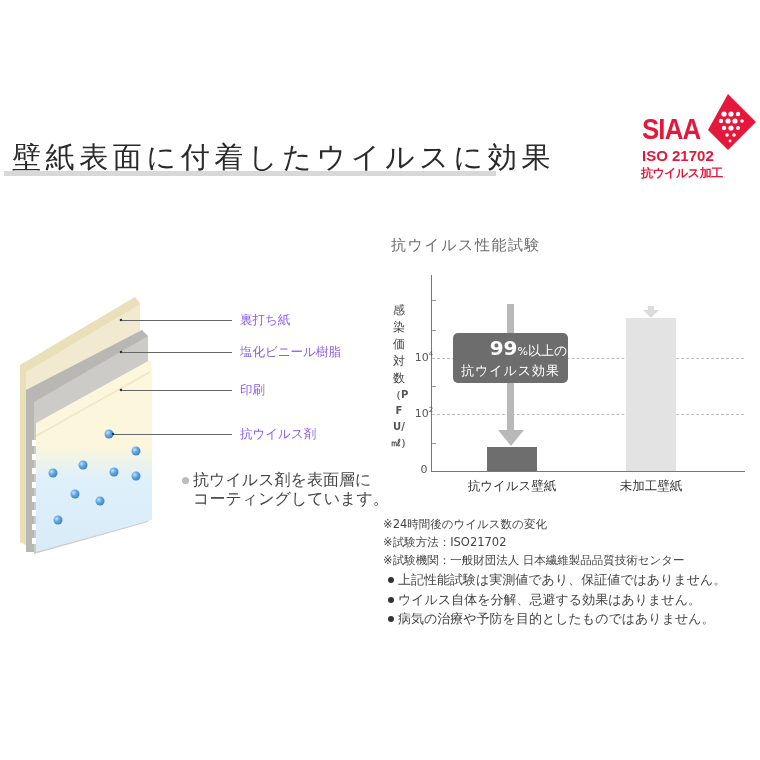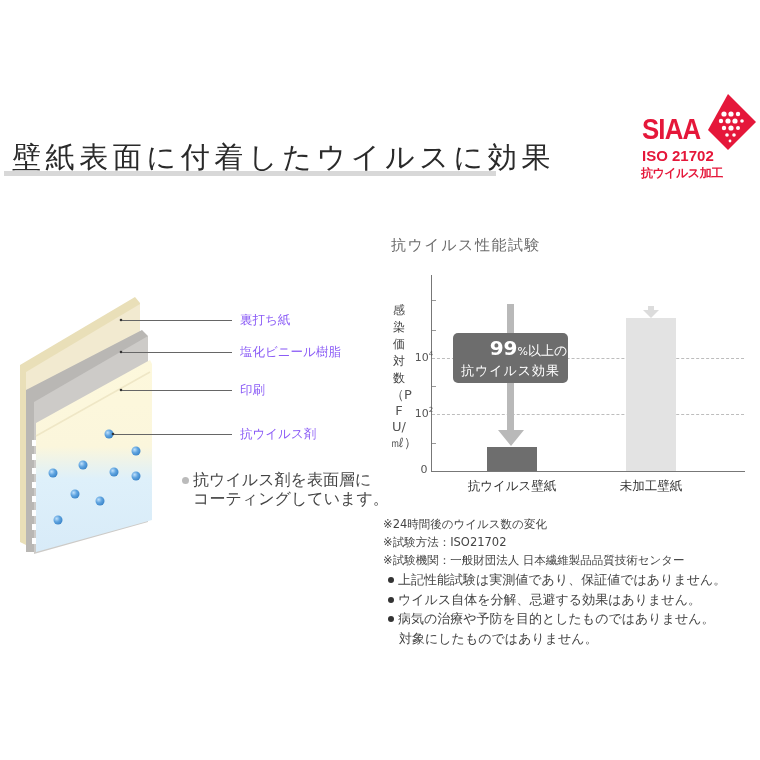--- a/index.html
+++ b/index.html
@@ -27,21 +27,21 @@
   #coating-note .bullet { display: inline-block; width: 7px; height: 7px; border-radius: 50%; background: #bbb; margin-right: 4px; vertical-align: 1px; }
 
   
   #chart-title { left: 391px; top: 236px; font-size: 15px; color: #6b6b6b; letter-spacing: 1.5px; white-space: nowrap; }
   .axis-line { background: #777; }
   .tick { width: 4px; height: 1px; background: #999; }
   .gridline { border-top: 1px dashed #bdbdbd; height: 0; }
   .ytick-label { font-size: 11px; color: #555; text-align: center; width: 24px; margin-left: 10px; }
   .ytick-label sup { font-size: 7px; vertical-align: 5px; }
   #ylabel { left: 391px; top: 302px; width: 16px; font-size: 12px; color: #444; line-height: 17px; text-align: center; word-break: break-all; }
-  #ylabel .unit { display: block; font-size: 13px; line-height: 16px; color: #555; }
+  #ylabel .unit { display: block; font-size: 10px; line-height: 16px; color: #555; font-weight: bold; }
   .bar { position: absolute; }
   .xcat { font-size: 12.5px; color: #333; white-space: nowrap; text-align: center; width: 120px; }
   #callout {
     left: 453px; top: 333px; width: 115px; height: 50px; background: #6d6d6d; border-radius: 5px;
     color: #fff; text-align: center;
   }
   #callout .l1 { margin-top: 5px; font-size: 13px; line-height: 20px; white-space: nowrap; padding-left: 36px; }
   #callout .l1 .big { font-size: 20px; font-weight: bold; }
   #callout .l1 .pct { font-size: 11px; }
   #callout .l2 { font-size: 13px; line-height: 18px; letter-spacing: 1px; white-space: nowrap; }
@@ -197,14 +197,13 @@
 <div class="abs" style="left:383px;top:515px;">
   <div class="note">※24時間後のウイルス数の変化</div>
   <div class="note">※試験方法：ISO21702</div>
   <div class="note">※試験機関：一般財団法人 日本繊維製品品質技術センター</div>
 </div>
 
 <div class="abs" style="left:388px;top:570px;">
   <div class="disc"><span class="dot"></span><span>上記性能試験は実測値であり、保証値ではありません。</span></div>
   <div class="disc"><span class="dot"></span><span>ウイルス自体を分解、忌避する効果はありません。</span></div>
   <div class="disc"><span class="dot"></span><span>病気の治療や予防を目的としたものではありません。</span></div>
-  <div class="disc"><span class="indent">対象にしたものではありません。</span></div>
 </div>
 
 </body></html>

